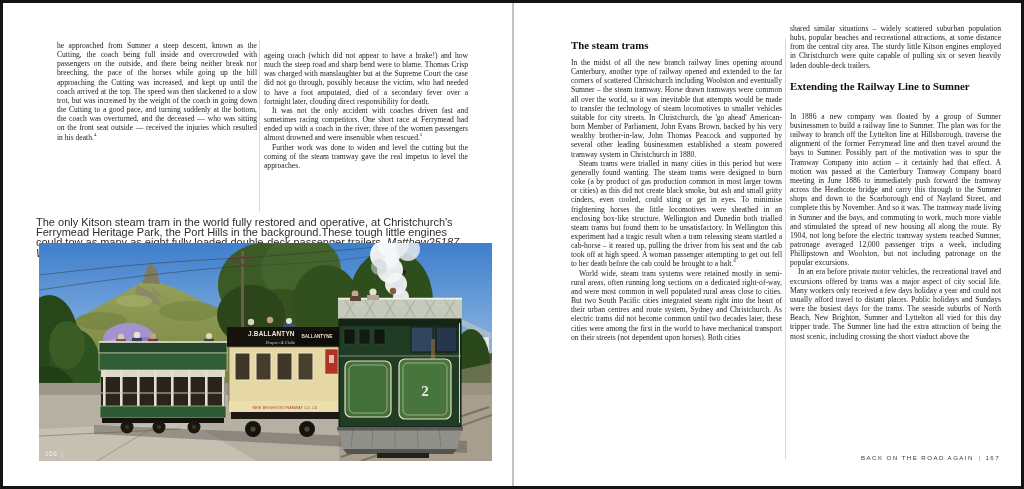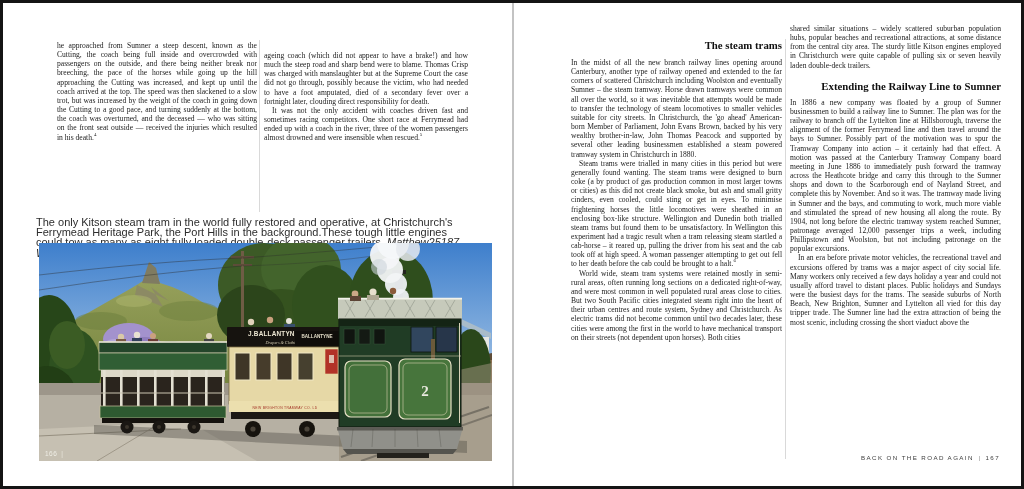--- a/index.html
+++ b/index.html
@@ -9,22 +9,22 @@
     font-family:"Liberation Serif", serif;
   }
   .gutter { position:absolute; left:509px; top:0; bottom:0; width:2px; background:#c3c3c3; }
   .colrule { position:absolute; width:1px; background:#d9d9d9; }
   .col { position:absolute; overflow:hidden; }
   .col p { margin:0; font-size:7.6px; line-height:9.15px; text-align:justify; color:#1b1b1b; }
   .col p.ind { text-indent:8px; }
   .quote { margin-left:9px !important; }
   .gap-top { margin-top:4px !important; }
   sup { font-size:5px; line-height:0; vertical-align:super; }
-  h2 { margin:0 0 7px 0; font-family:"Liberation Serif", serif; font-weight:bold; font-size:10.8px; line-height:12px; color:#101010;text-align:right; }
-  h2.mid { margin:10px 0 6px 0; }
+  h2 { margin:0 0 7px 0; font-family:"Liberation Serif", serif; font-weight:bold; font-size:10.8px; line-height:12px; color:#101010; }
+  h2.mid { margin:10px 0 20px 0; }
   .caption { position:absolute; left:33px; top:214px; width:438px;
     font-family:"Liberation Sans", sans-serif; font-size:11px; line-height:10.2px; color:#2d2d2d; }
   .caption .credit { font-style:italic; }
   .photo { position:absolute; left:36px; top:240px; width:453px; height:218px; overflow:hidden; }
   .photo svg { display:block; }
   .photo-pagenum { position:absolute; left:6px; bottom:4px; color:#f2f1ea;
     font-family:"Liberation Sans", sans-serif; font-size:6.5px; letter-spacing:.5px; opacity:.92; }
   .photo-pagenum .pn-bar { margin-left:4px; opacity:.8; }
   .footer { position:absolute; left:697px; top:451px; width:300px; text-align:right;
     font-family:"Liberation Sans", sans-serif; font-size:6.2px; letter-spacing:1.4px; color:#3c3c3c; }
@@ -39,20 +39,21 @@
 
     <div class="col" style="left:45px; top:38px; width:209px; height:172px;">
       <p class="quote"><span>he approached from Sumner a steep descent, known as the Cutting, the coach being full inside and overcrowded with passengers on the outside, and there being neither break nor breeching, the pace of the horses while going up the hill approaching the Cutting was increased, and kept up until the coach arrived at the top. The speed was then slackened to a slow trot, but was increased by the weight of the coach in going down the Cutting to a good pace, and turning suddenly at the bottom, the coach was overturned, and the deceased — who was sitting on the front seat outside — received the injuries which resulted in his death.</span><sup>4</sup></p>
     </div>
 
     <div class="colrule" style="left:256px; top:37px; height:172px;"></div>
 
     <div class="col" style="left:261px; top:48px; width:204px; height:172px;">
       <p><span>ageing coach (which did not appear to have a brake!) and how much the steep road and sharp bend were to blame. Thomas Crisp was charged with manslaughter but at the Supreme Court the case did not go through, possibly because the victim, who had needed to have a foot amputated, died of a secondary fever over a fortnight later, clouding direct responsibility for death.</span></p>
       <p class="ind"><span>It was not the only accident with coaches driven fast and sometimes racing competitors. One short race at Ferrymead had ended up with a coach in the river, three of the women passengers almost drowned and were insensible when rescued.</span><sup>5</sup></p>
+      <p class="ind"><span>Further work was done to widen and level the cutting but the coming of the steam tramway gave the real impetus to level the approaches.</span></p>
     </div>
 
     <div class="caption"><span>The only Kitson steam tram in the world fully restored and operative, at Christchurch's Ferrymead Heritage Park, the Port Hills in the background.These tough little engines could tow as many as eight fully loaded double-deck passenger trailers. </span><span class="credit">Matthew25187 Wikipedia</span></div>
 
     <div class="photo">
       <svg width="453" height="218" viewBox="0 0 453 218">
         <defs>
           <linearGradient id="sky" x1="0" y1="0" x2="0" y2="1">
             <stop offset="0" stop-color="#3e7fcc"></stop>
               <stop offset="1" stop-color="#a4c4e6"></stop>

